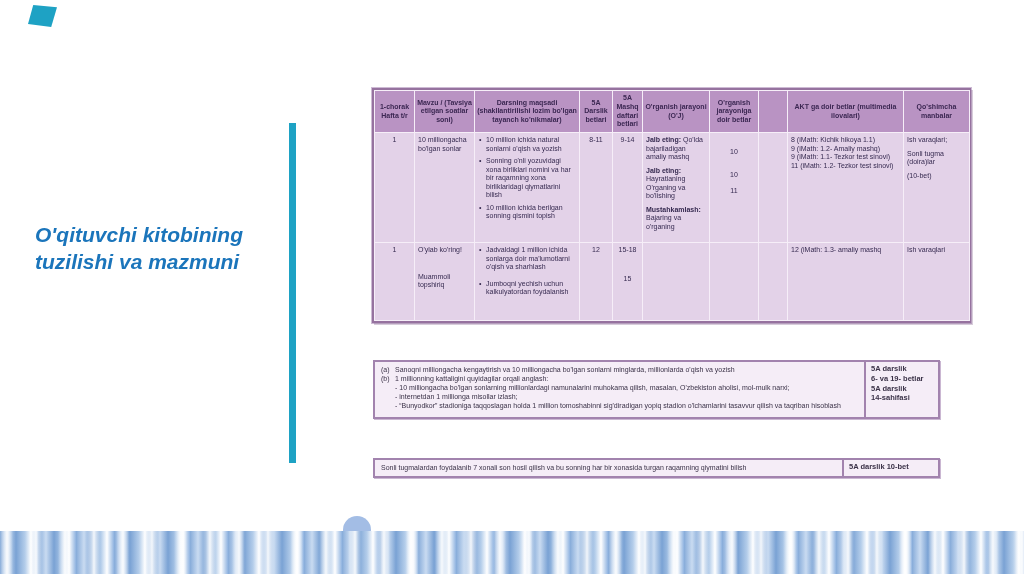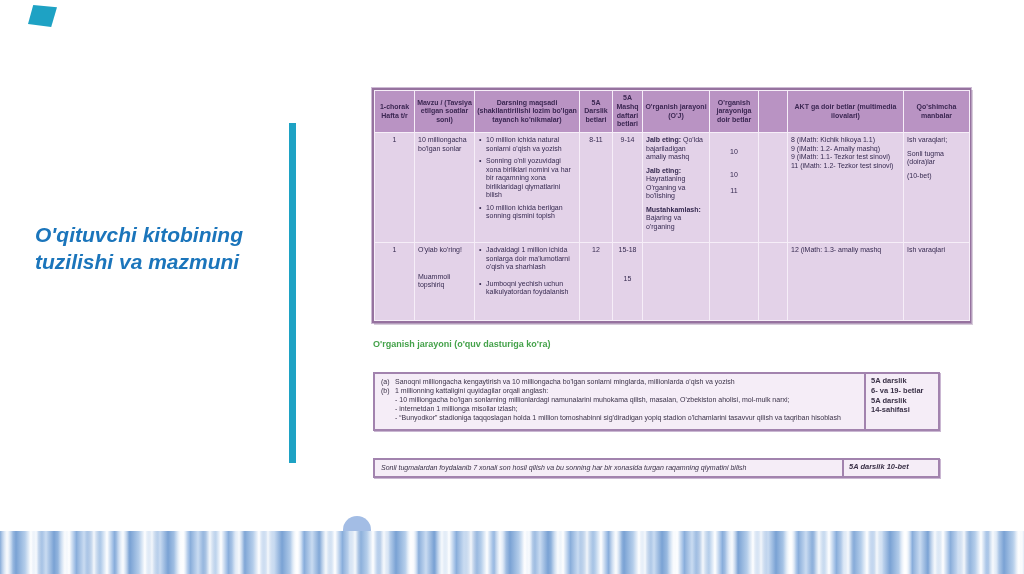--- a/index.html
+++ b/index.html
@@ -62,22 +62,22 @@
     font-size:9px; font-weight:bold; color:#44a24a;
   }
   .sec1-title { top:339px; }
   .sec2-title { top:442px; }
 
   .info-box {
     position:absolute; left:373px; width:563px; display:flex;
     border:2px solid #a283ae; background:#f5edf7;
     box-shadow:1px 1px 0 #cab7d2;
   }
-  .box1 { top:372px; height:55px; }
-  .box2 { top:458px; height:16px;font-style:italic; }
+  .box1 { top:360px; height:55px; }
+  .box2 { top:458px; height:16px; }
   .box-left { flex:1; padding:3px 6px; font-size:7px; line-height:1.3; color:#3a3147; }
   .box-right {
     border-left:2px solid #a283ae; padding:2px 5px;
     font-size:7.5px; font-weight:bold; color:#3a3147; line-height:1.3;
   }
   .box1 .box-right { width:62px; }
   .box2 .box-right { width:84px; }
   .abl { display:flex; gap:4px; margin:0; }
   .abl .lbl { flex:0 0 10px; }
   .subl { margin:0 0 0 14px; }
@@ -186,21 +186,20 @@
         <td></td>
         <td></td>
         <td></td>
         <td>12 (iMath: 1.3- amaliy mashq</td>
         <td>Ish varaqlari</td>
       </tr>
     </tbody>
       </table>
   </div>
 
-  <div class="sec-title sec1-title">O'rganish jarayoni (o'quv dasturiga ko'ra)</div>
 
   <div class="info-box box1">
     <div class="box-left">
       <p class="abl">
           <span class="lbl">(a)</span>
           <span>Sanoqni milliongacha kengaytirish va 10 milliongacha bo'lgan sonlarni minglarda, millionlarda o'qish va yozish</span>
         </p>
       <p class="abl">
           <span class="lbl">(b)</span>
           <span>1 millionning kattaligini quyidagilar orqali anglash:</span>

